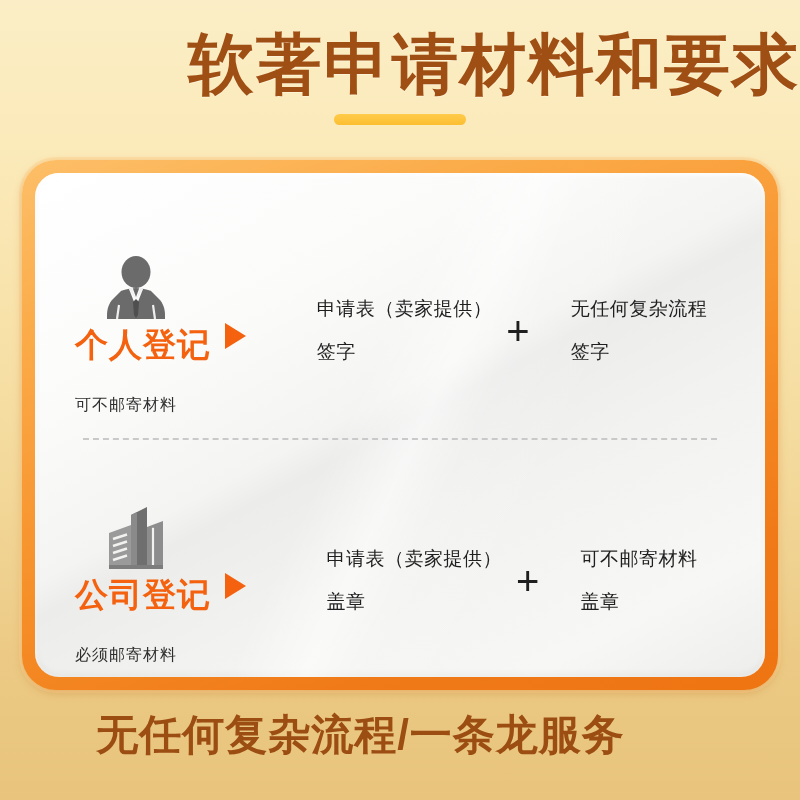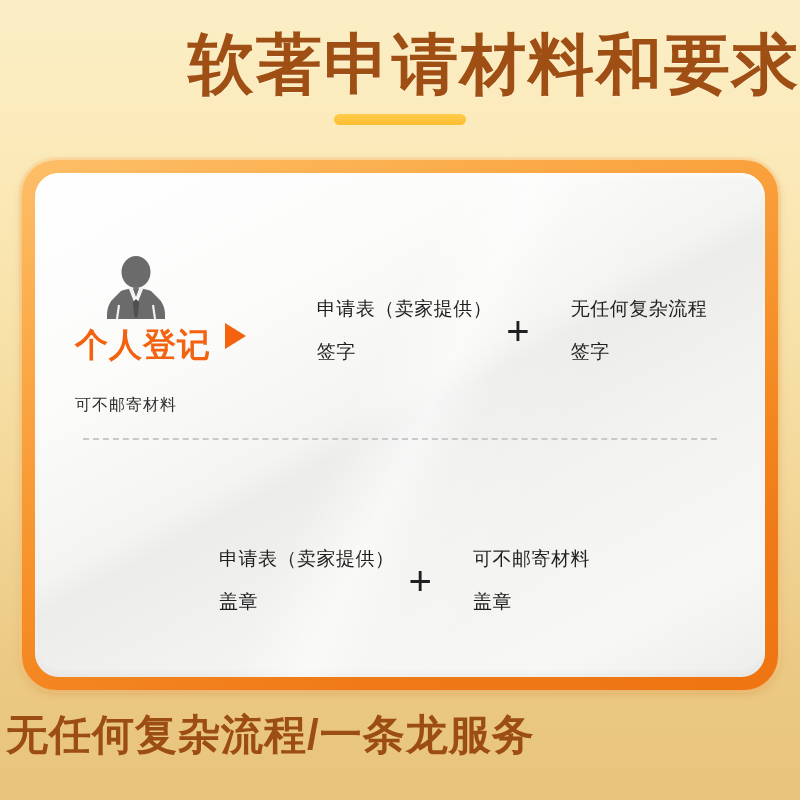--- a/index.html
+++ b/index.html
@@ -196,21 +196,21 @@
     border-top: 2px dashed #c9c9c9;
     z-index: 2;
   }
 
   
   .footer {
     position: absolute;
     left: 0;
     top: 706px;
     width: 721px;
-    margin-left: 6px;
+    text-align: center;
   }
   .footer-text {
     font-size: 42px;
     line-height: 58px;
     font-weight: 600;
     color: #9c4d12;
     letter-spacing: 1px;
     white-space: nowrap;
   }
 </style>
@@ -267,20 +267,47 @@
             <span>无任何复杂流程</span>
             <span class="item-line2">签字</span>
           </div>
         </div>
       </div>
 
       <div class="divider"></div>
 
       <div class="row row-2">
 
+        <div class="label-col">
+          <div class="icon-wrap">
+            <svg width="66" height="68" viewBox="0 0 66 68" aria-hidden="true">
+
+              <path d="M4 30 L26 22 L26 66 L4 66 Z" fill="#9a9a9a"></path>
+
+              <path d="M8 36 L22 31.5" stroke="#f2f2f0" stroke-width="2.4"></path>
+              <path d="M8 43 L22 38.5" stroke="#f2f2f0" stroke-width="2.4"></path>
+              <path d="M8 50 L22 45.5" stroke="#f2f2f0" stroke-width="2.4"></path>
+              <path d="M8 57 L22 52.5" stroke="#f2f2f0" stroke-width="2.4"></path>
+
+              <path d="M26 12 L42 4 L42 66 L26 66 Z" fill="#6f6f6f"></path>
+
+              <path d="M26 12 L32 9 L32 66 L26 66 Z" fill="#8a8a8a"></path>
+
+              <path d="M42 24 L58 18 L58 66 L42 66 Z" fill="#8d8d8d"></path>
+              <path d="M48 24.8 L48 66" stroke="#f2f2f0" stroke-width="2.2"></path>
+
+              <rect x="4" y="62" width="54" height="4" fill="#7d7d7d"></rect>
+            </svg>
+          </div>
+          <div class="label-main-line">
+            <span class="label-main">公司登记</span>
+            <span class="arrow-icon"></span>
+          </div>
+          <div class="label-sub">必须邮寄材料</div>
+        </div>
 
         <div class="items-col">
           <div class="item">
             <span>申请表（卖家提供）</span>
             <span class="item-line2">盖章</span>
           </div>
           <div class="plus-sign">+</div>
           <div class="item">
             <span>可不邮寄材料</span>
             <span class="item-line2">盖章</span>

